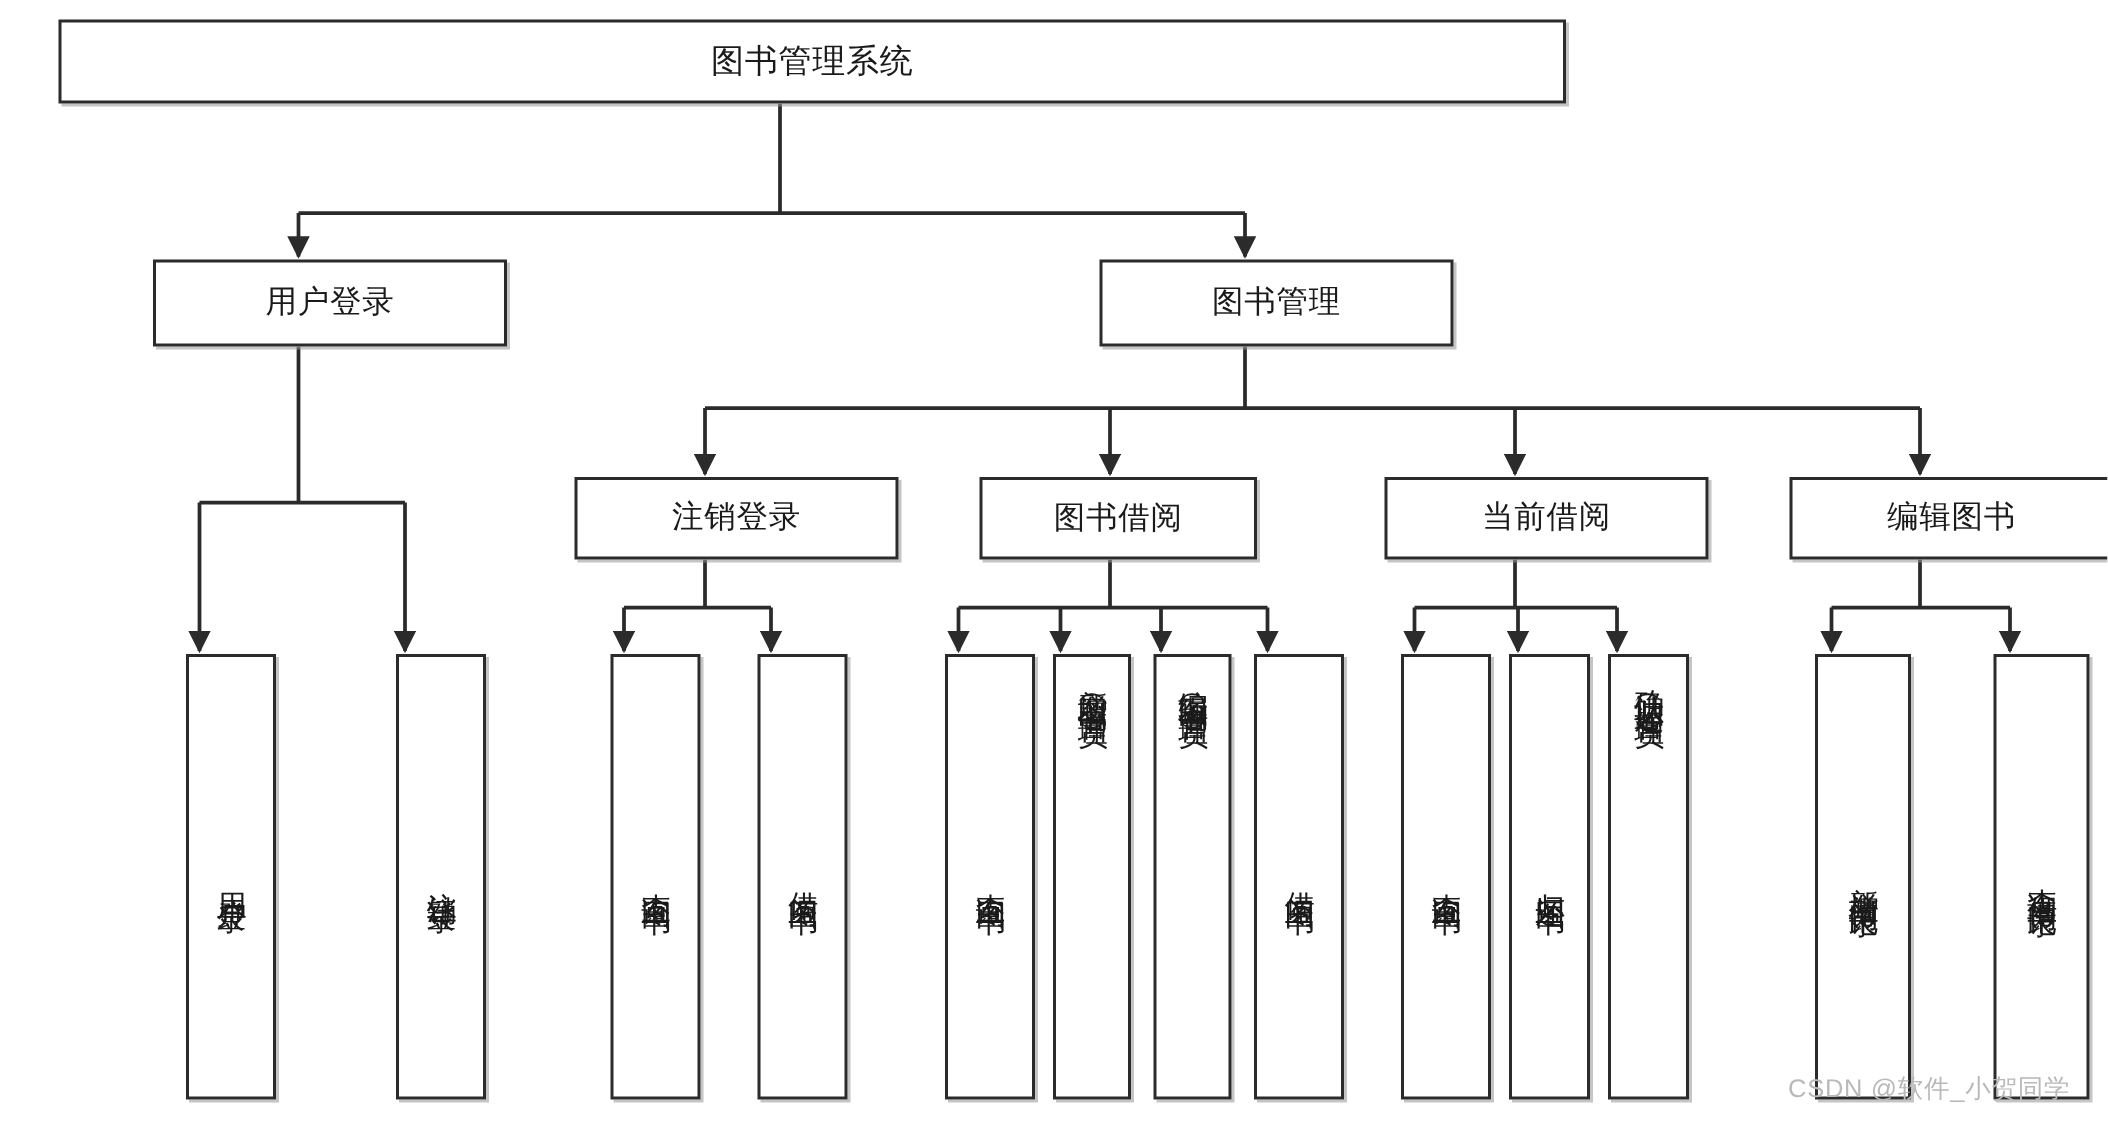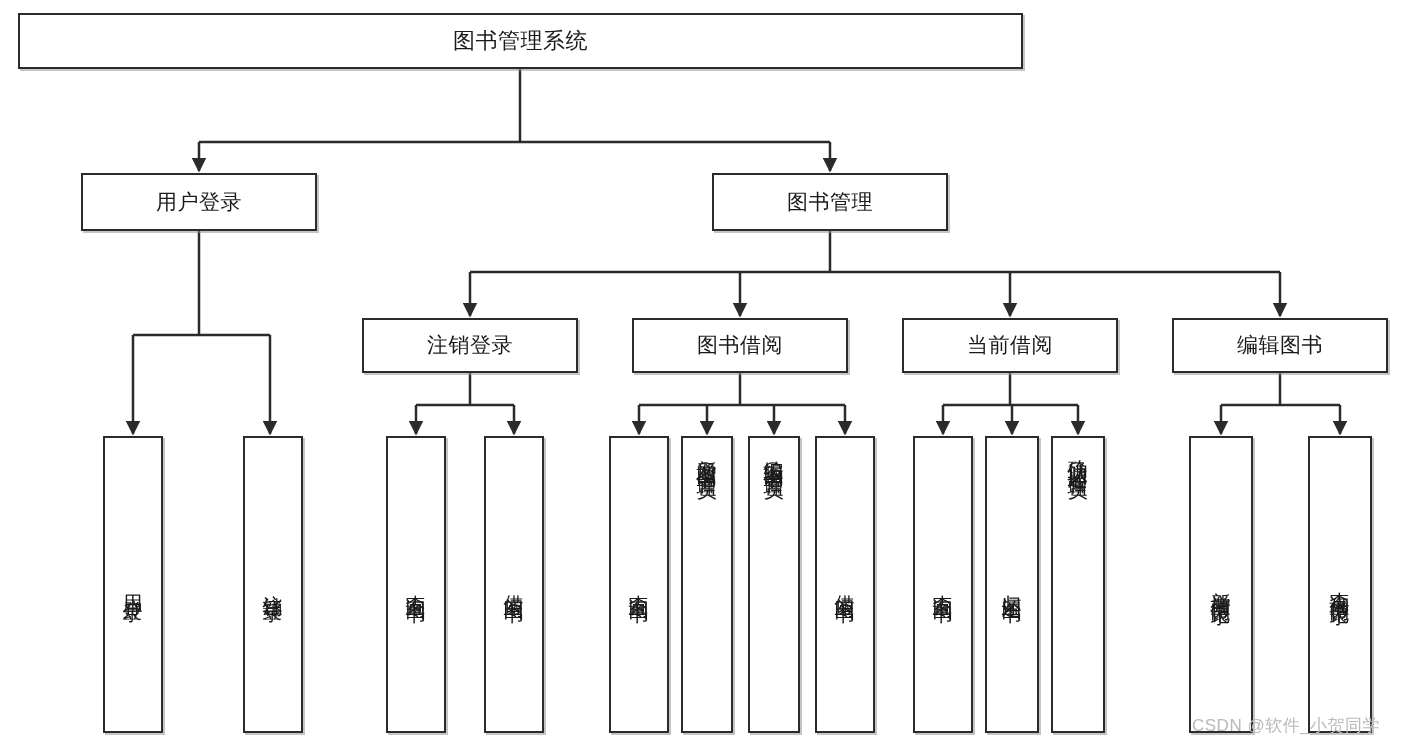--- a/index.html
+++ b/index.html
@@ -28,20 +28,21 @@
   .node {
     position: absolute;
     box-sizing: border-box;
     background: #ffffff;
     border: 2px solid #2b2b2b;
     box-shadow: 2px 2px 0 0 rgba(150,150,150,0.55);
     display: flex;
     align-items: center;
     justify-content: center;
     color: #1a1a1a;
+    margin-left: 21px;
   }
   .node .label {
     font-size: 21px;
     line-height: 1.15;
     letter-spacing: 0.5px;
     white-space: nowrap;
   }
   .node.root .label { font-size: 22px; }
   .node.branch .label { font-size: 21px; }
   
@@ -138,21 +139,21 @@
         <span class="label">用户登录</span>
       </div>
       <div class="node branch" style="left: 712px; top: 173px; width: 236px; height: 58px; text-align: center;">
         <span class="label">图书管理</span>
       </div>
     </div>
   <div id="submodule-layer">
       <div class="node branch" style="left: 362px; top: 318px; width: 216px; height: 55px;">
         <span class="label">注销登录</span>
       </div>
-      <div class="node branch" style="left: 632px; top: 318px; width: 216px; height: 55px; font-family: Liberation Serif, serif;">
+      <div class="node branch" style="left: 632px; top: 318px; width: 185px; height: 55px; font-family: Liberation Serif, serif;">
         <span class="label">图书借阅</span>
       </div>
       <div class="node branch" style="left: 902px; top: 318px; width: 216px; height: 55px;">
         <span class="label">当前借阅</span>
       </div>
       <div class="node branch" style="left: 1172px; top: 318px; width: 216px; height: 55px;">
         <span class="label">编辑图书</span>
       </div>
     </div>
   <div id="leaf-layer">

